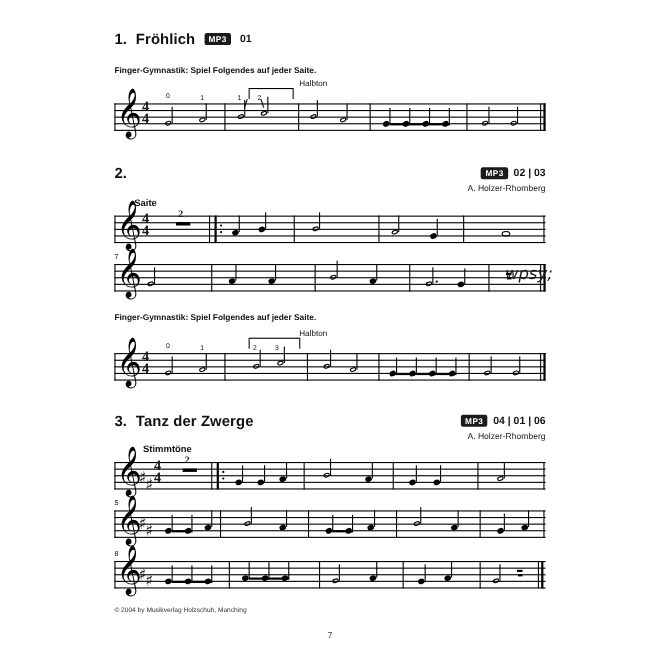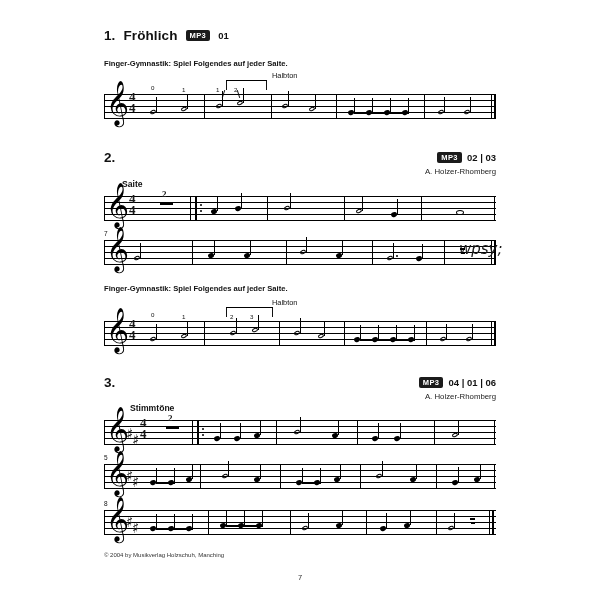--- a/index.html
+++ b/index.html
@@ -501,20 +501,21 @@
           <div class="stem" style="left:342px; top:3px;"></div>
           <div class="note hollow" style="left:362px; top:16px;"></div>
           <div class="stem" style="left:368px; top:3px;"></div>
         </div>
       </div>
     </div>
 
     <div style="margin-top:20px;">
       <div class="section-head">
         <span class="section-title">3.</span>
+        <span class="section-title">Tanz der Zwerge</span>
         <span class="head-right">
           <span class="mp3-badge">MP3</span>
           <span class="mp3-num">04 | 01 | 06</span>
         </span>
       </div>
       <div class="composer">A. Holzer-Rhomberg</div>
 
       <div style="height:5px;"></div>
       <div class="system">
         <div class="tempo" style="position:absolute; left:26px; top:-3px;">Stimmtöne</div>

